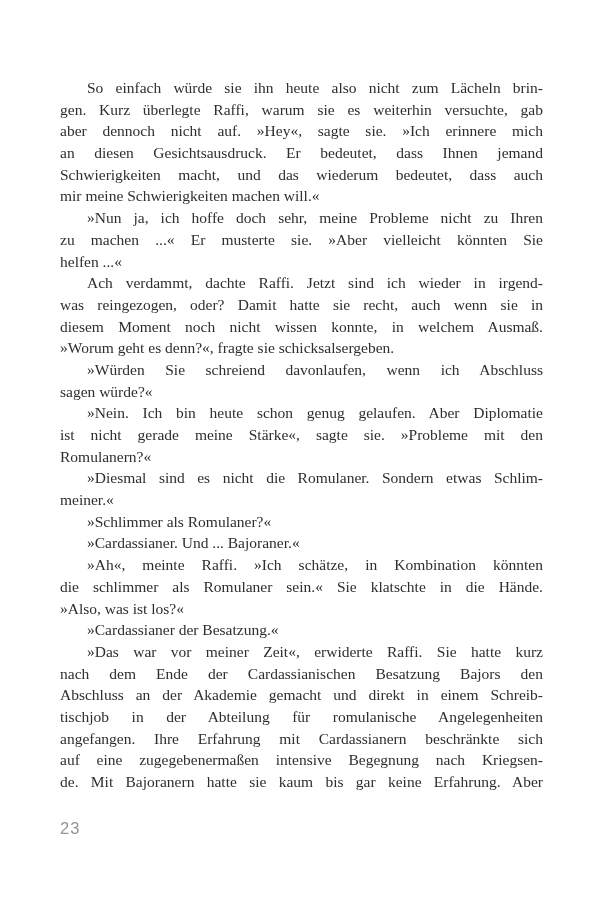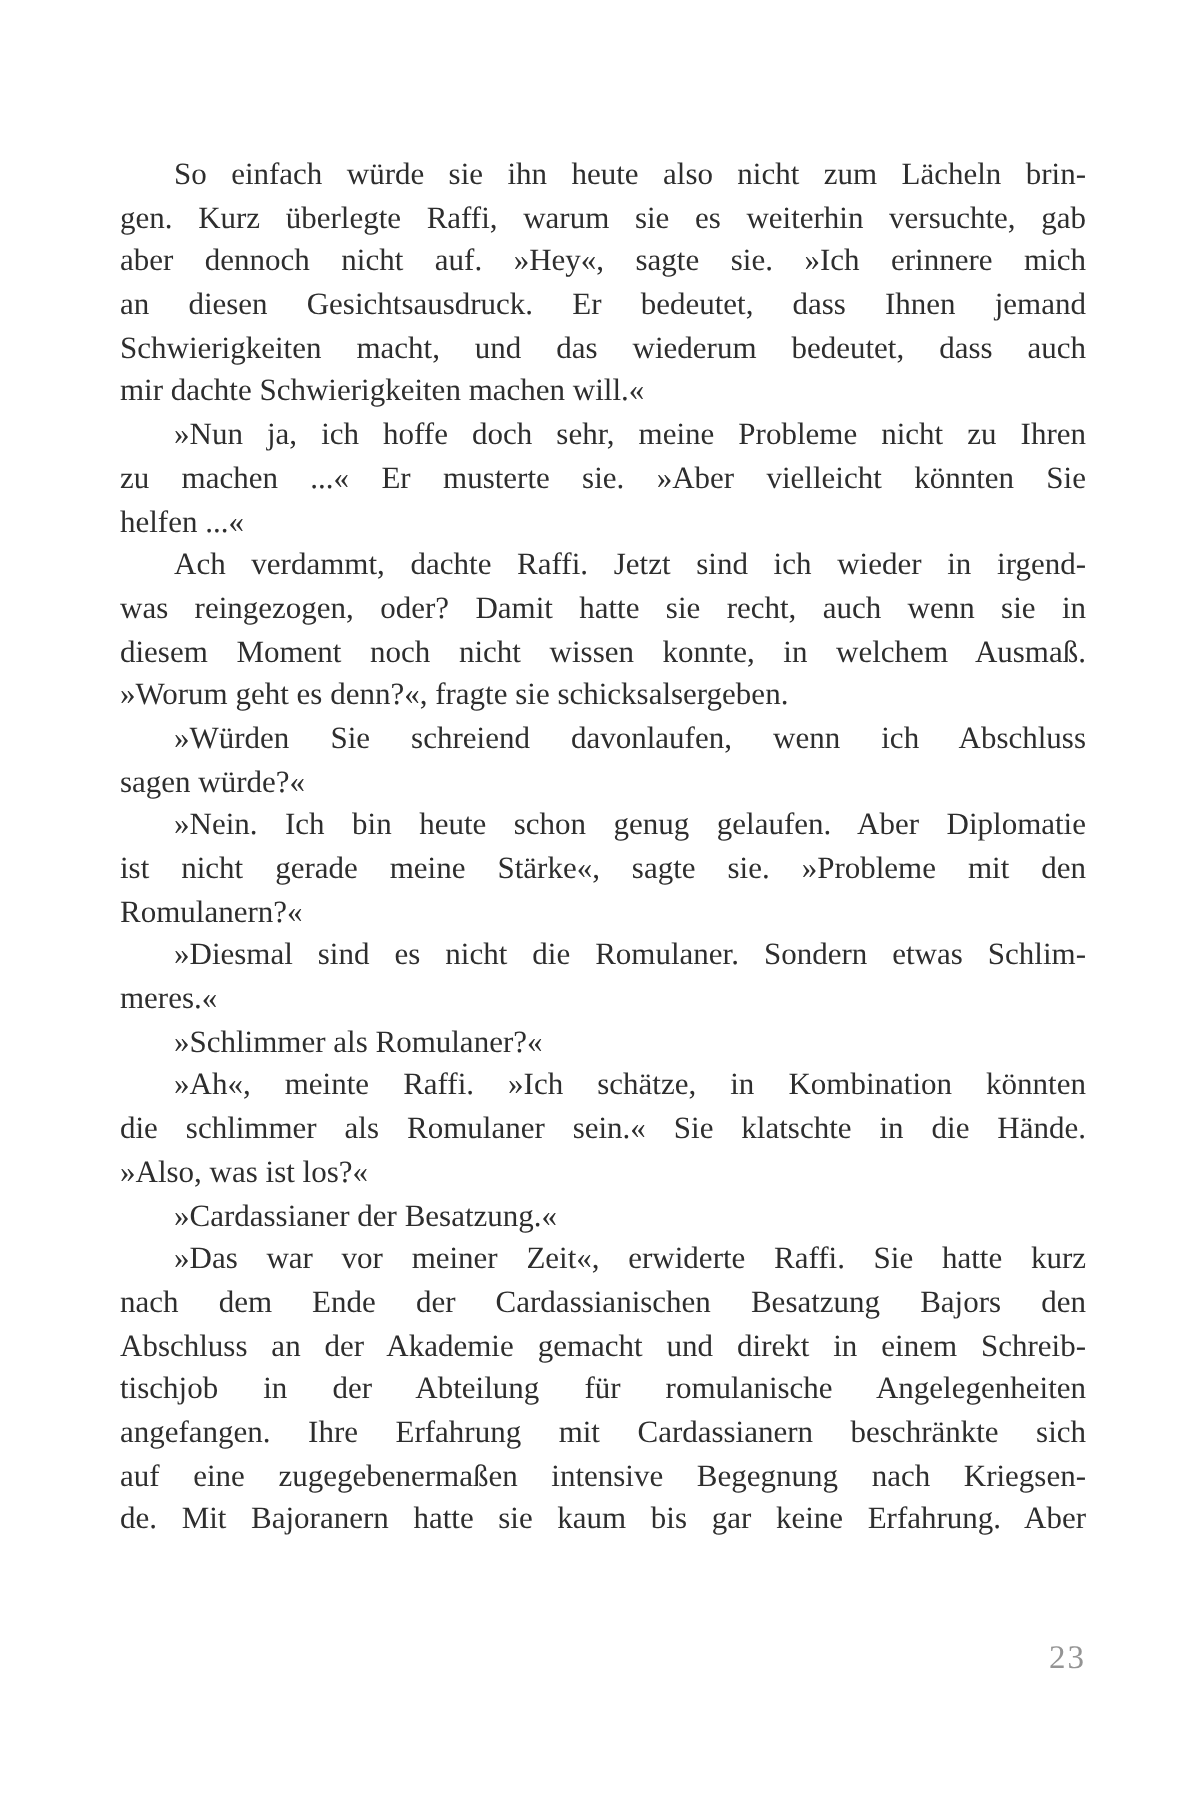--- a/index.html
+++ b/index.html
@@ -36,53 +36,54 @@
   .line.indent {
     text-indent: 27px;
   }
   .it {
   }
   .folio {
     position: absolute;
     left: 60px;
     top: 819px;
     width: 483px;
-    text-align: right;
-    font-family: Liberation Serif, serif;
+    text-align: left;
+    font-family: Liberation Sans, sans-serif;
     font-size: 16.5px;
     letter-spacing: 1px;
     color: #949494;
   }
 </style>
 </head>
 <body>
 
 <div class="book-page">
   <div class="text-block">
       <div class="line indent"><span>So einfach würde sie ihn heute also nicht zum Lächeln brin-</span></div>
       <div class="line"><span>gen. Kurz überlegte Raffi, warum sie es weiterhin versuchte, gab</span></div>
       <div class="line"><span>aber dennoch nicht auf. »Hey«, sagte sie. »Ich erinnere mich</span></div>
       <div class="line"><span>an diesen Gesichtsausdruck. Er bedeutet, dass Ihnen jemand</span></div>
       <div class="line"><span>Schwierigkeiten macht, und </span><span class="it">das</span><span> wiederum bedeutet, dass auch</span></div>
-      <div class="line para-end"><span>mir dachte Schwierigkeiten machen will.«</span></div>
+      <div class="line para-end"><span>mir meine Schwierigkeiten machen will.«</span></div>
       <div class="line indent"><span>»Nun ja, ich hoffe doch sehr, meine Probleme nicht zu Ihren</span></div>
       <div class="line"><span>zu machen ...« Er musterte sie. »Aber vielleicht könnten Sie</span></div>
       <div class="line para-end"><span>helfen ...«</span></div>
       <div class="line indent"><span class="it">Ach verdammt,</span><span> dachte Raffi. </span><span class="it">Jetzt sind ich wieder in irgend-</span></div>
       <div class="line"><span class="it">was reingezogen, oder?</span><span> Damit hatte sie recht, auch wenn sie in</span></div>
       <div class="line"><span>diesem Moment noch nicht wissen konnte, in welchem Ausmaß.</span></div>
       <div class="line para-end"><span>»Worum geht es denn?«, fragte sie schicksalsergeben.</span></div>
       <div class="line indent"><span>»Würden Sie schreiend davonlaufen, wenn ich </span><span class="it">Abschluss</span></div>
       <div class="line para-end"><span>sagen würde?«</span></div>
       <div class="line indent"><span>»Nein. Ich bin heute schon genug gelaufen. Aber Diplomatie</span></div>
       <div class="line"><span>ist nicht gerade meine Stärke«, sagte sie. »Probleme mit den</span></div>
       <div class="line para-end"><span>Romulanern?«</span></div>
       <div class="line indent"><span>»Diesmal sind es nicht die Romulaner. Sondern etwas Schlim-</span></div>
-      <div class="line para-end"><span>meres.«</span></div>
+      <div class="line para-end"><span>meiner.«</span></div>
       <div class="line indent para-end"><span>»Schlimmer als Romulaner?«</span></div>
+      <div class="line indent para-end"><span>»Cardassianer. Und ... Bajoraner.«</span></div>
       <div class="line indent"><span>»Ah«, meinte Raffi. »Ich schätze, in Kombination könnten</span></div>
       <div class="line"><span>die schlimmer als Romulaner sein.« Sie klatschte in die Hände.</span></div>
       <div class="line para-end"><span>»Also, was ist los?«</span></div>
       <div class="line indent para-end"><span>»Cardassianer der Besatzung.«</span></div>
       <div class="line indent"><span>»Das war vor meiner Zeit«, erwiderte Raffi. Sie hatte kurz</span></div>
       <div class="line"><span>nach dem Ende der Cardassianischen Besatzung Bajors den</span></div>
       <div class="line"><span>Abschluss an der Akademie gemacht und direkt in einem Schreib-</span></div>
       <div class="line"><span>tischjob in der Abteilung für romulanische Angelegenheiten</span></div>
       <div class="line"><span>angefangen. Ihre Erfahrung mit Cardassianern beschränkte sich</span></div>
       <div class="line"><span>auf eine zugegebenermaßen intensive Begegnung nach Kriegsen-</span></div>

